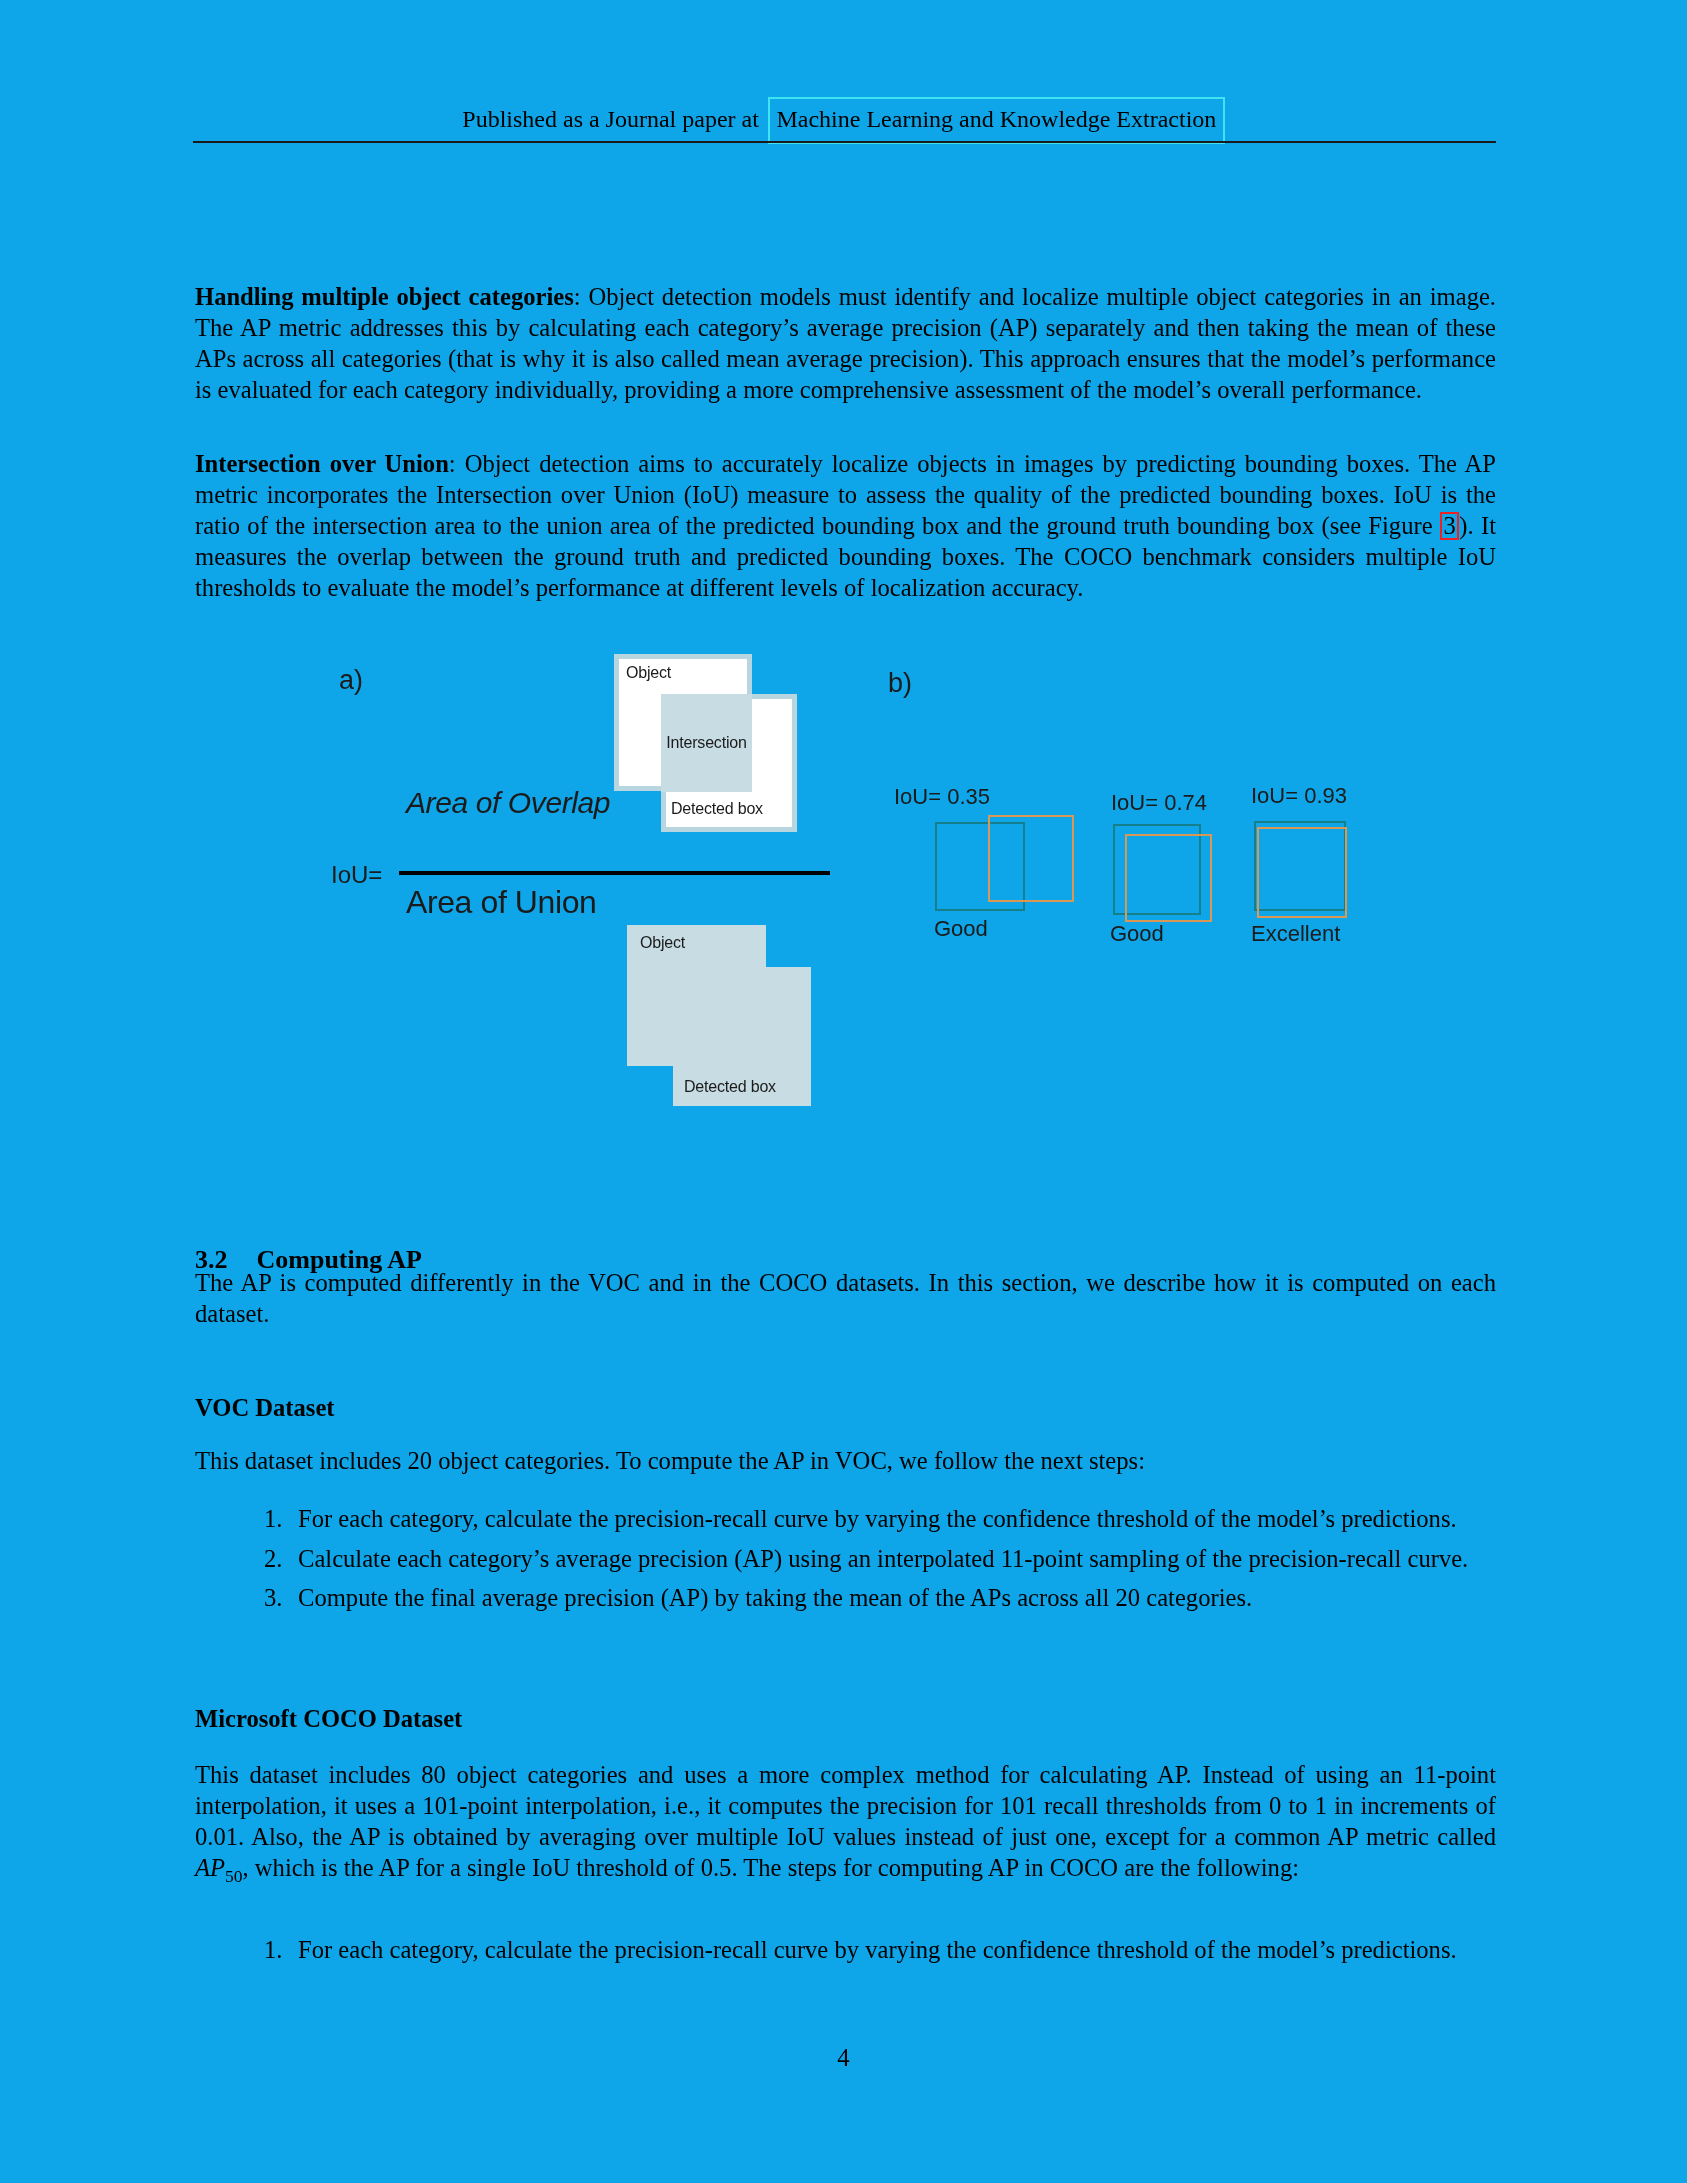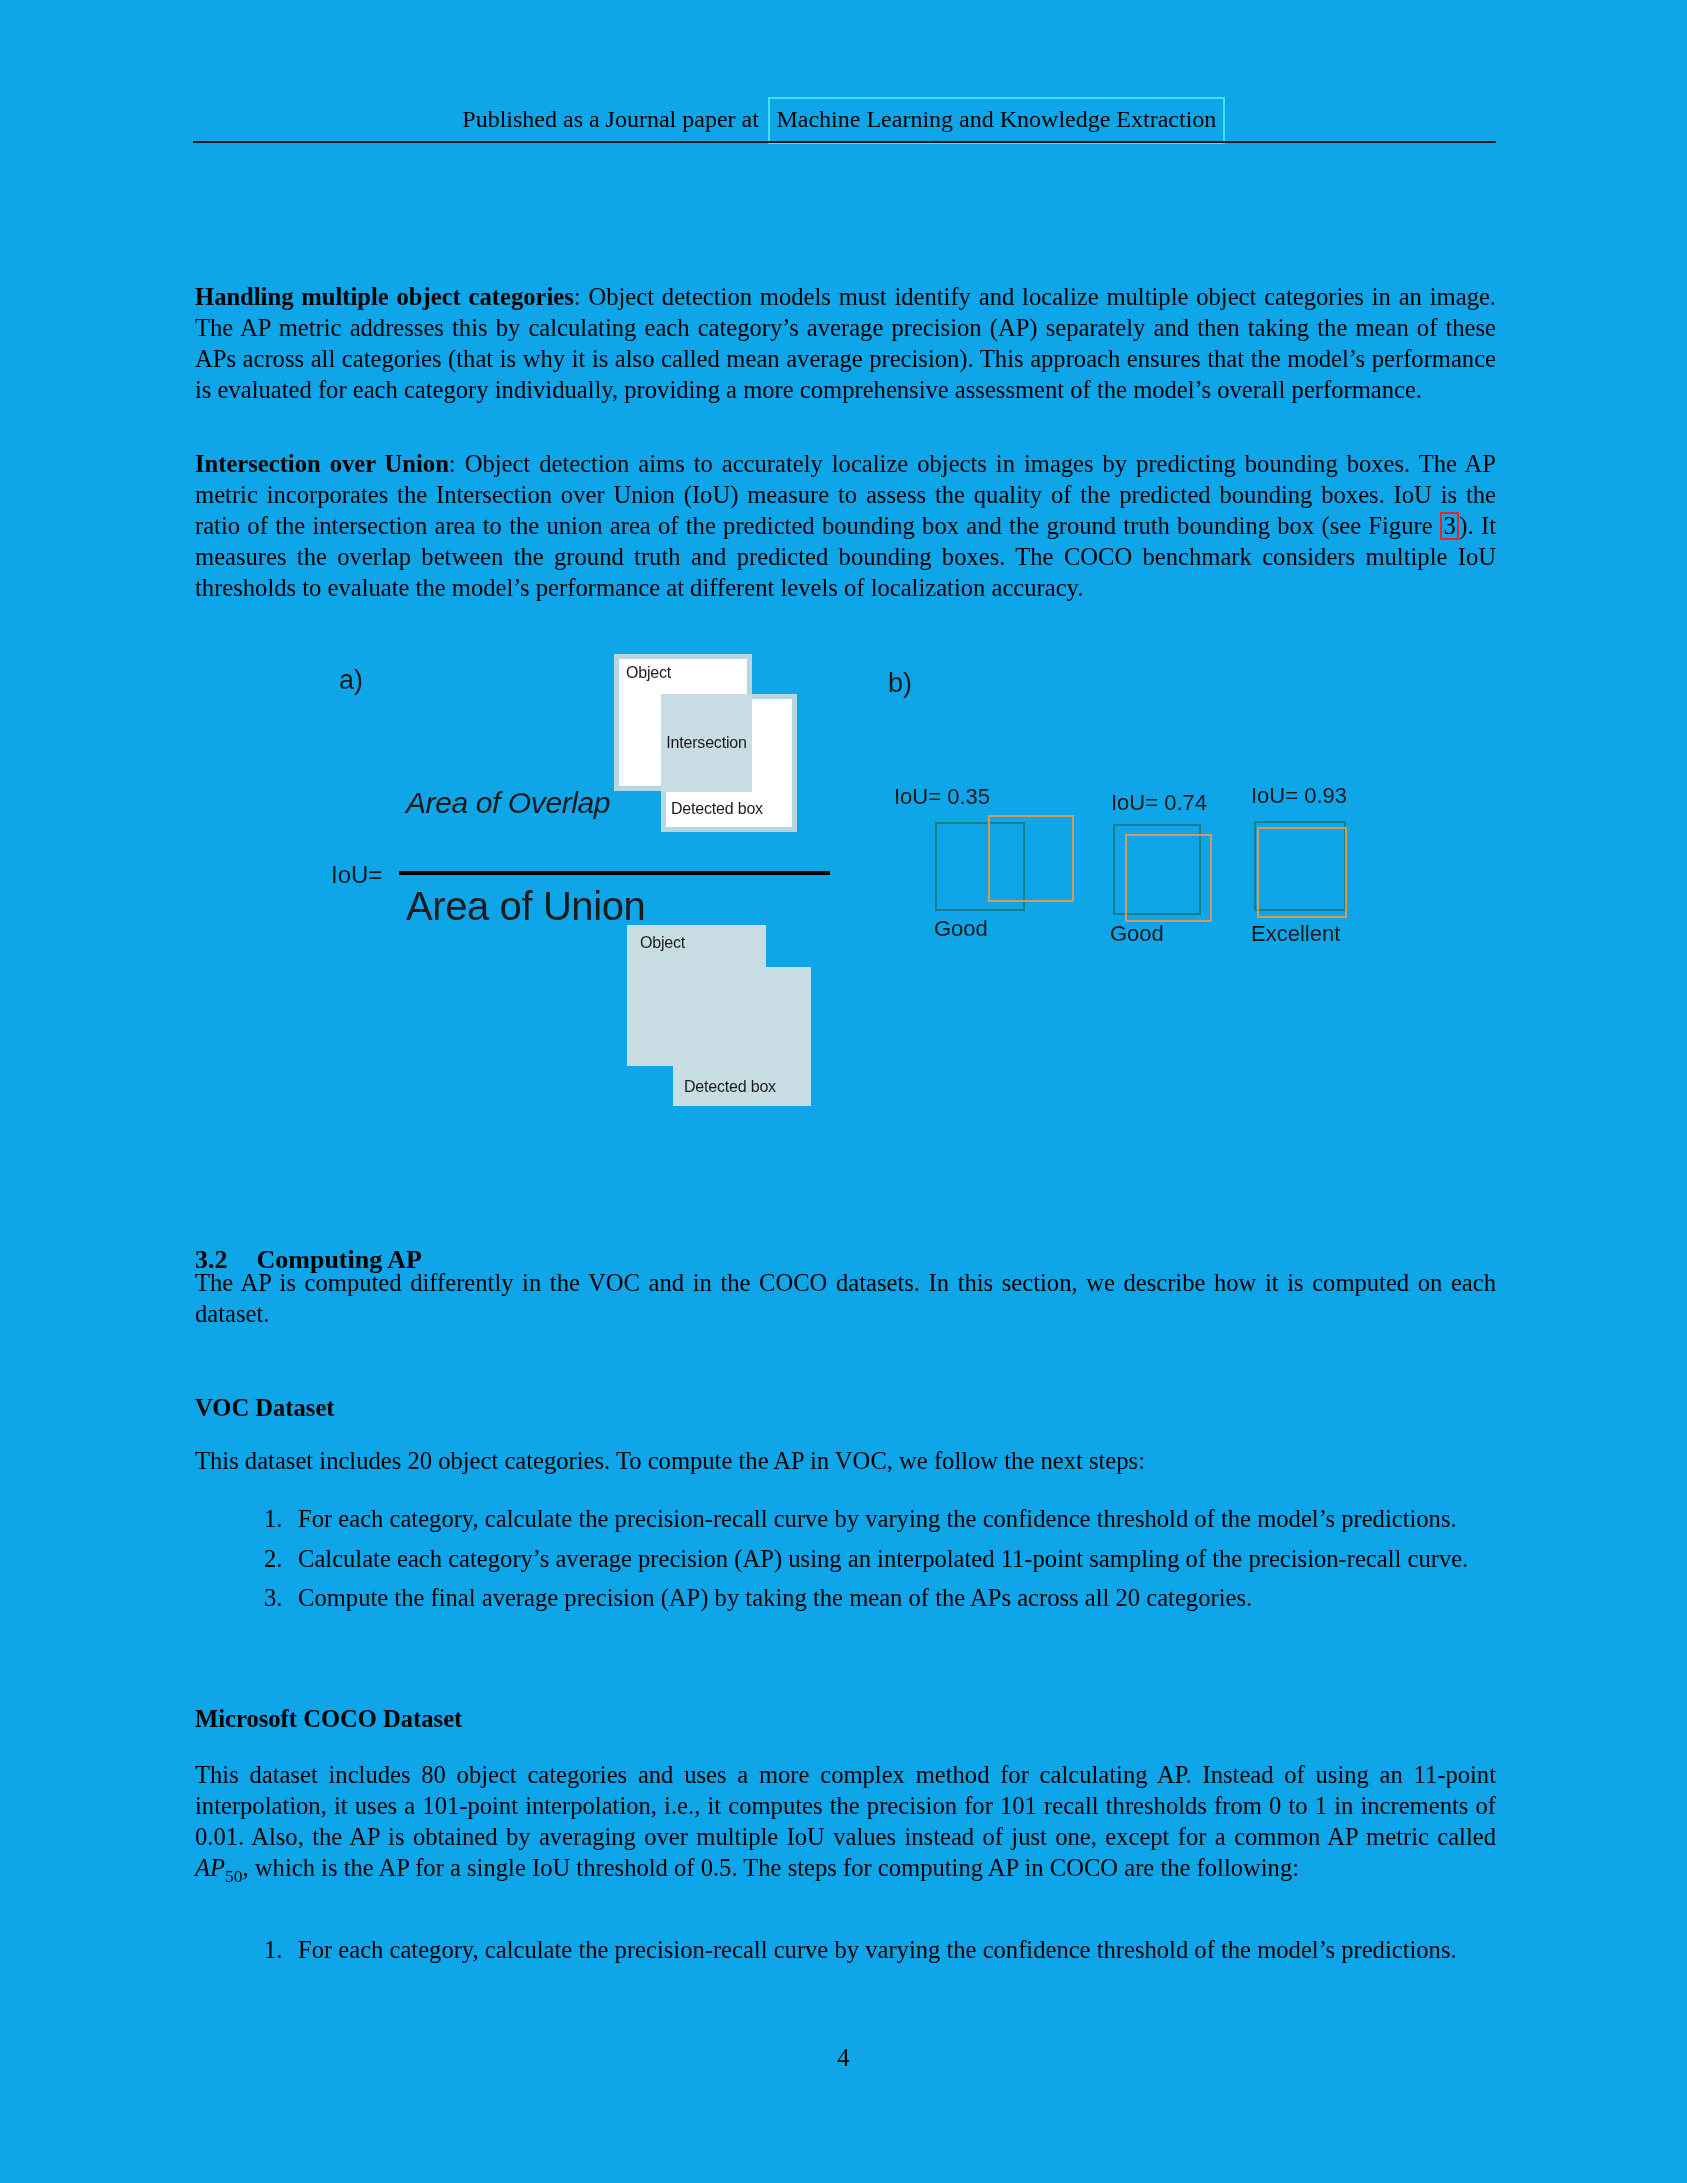--- a/index.html
+++ b/index.html
@@ -73,21 +73,21 @@
 
     <div class="fig-sans boxlab" style="left:626px; top:664px;">Object</div>
     <div class="fig-sans boxlab" style="left:661px; top:694px; width:91px; height:98px; display:flex; align-items:center; justify-content:center;">
         <span>Intersection</span>
       </div>
     <div class="fig-sans boxlab" style="left:671px; top:800px;">Detected box</div>
 
     <div class="fig-sans" style="left:331px; top:861px; font-size:24px;">IoU=</div>
     <div class="fig-sans" style="left:406px; top:786px; font-size:30px; letter-spacing:-0.4px;font-style:italic;">Area of Overlap</div>
     <div class="fracbar"></div>
-    <div class="fig-sans" style="left:406px; top:884px; font-size:40px; letter-spacing:-0.4px;">Area of Union</div>
+    <div class="fig-sans" style="left:406px; top:884px; font-size:32px; letter-spacing:-0.4px;">Area of Union</div>
 
     <div class="bluefill" style="left:627px; top:925px; width:139px; height:141px;"></div>
     <div class="bluefill" style="left:673px; top:967px; width:138px; height:139px;"></div>
     <div class="fig-sans boxlab" style="left:640px; top:934px;">Object</div>
     <div class="fig-sans boxlab" style="left:684px; top:1078px;">Detected box</div>
 
     <div class="figlabel" style="left:888px; top:668px;">b)</div>
 
     <div class="fig-sans ioulab" style="left:894px; top:784px;">IoU= 0.35</div>
     <div class="exrect teal" style="left:935px; top:822px; width:90px; height:89px;"></div>

